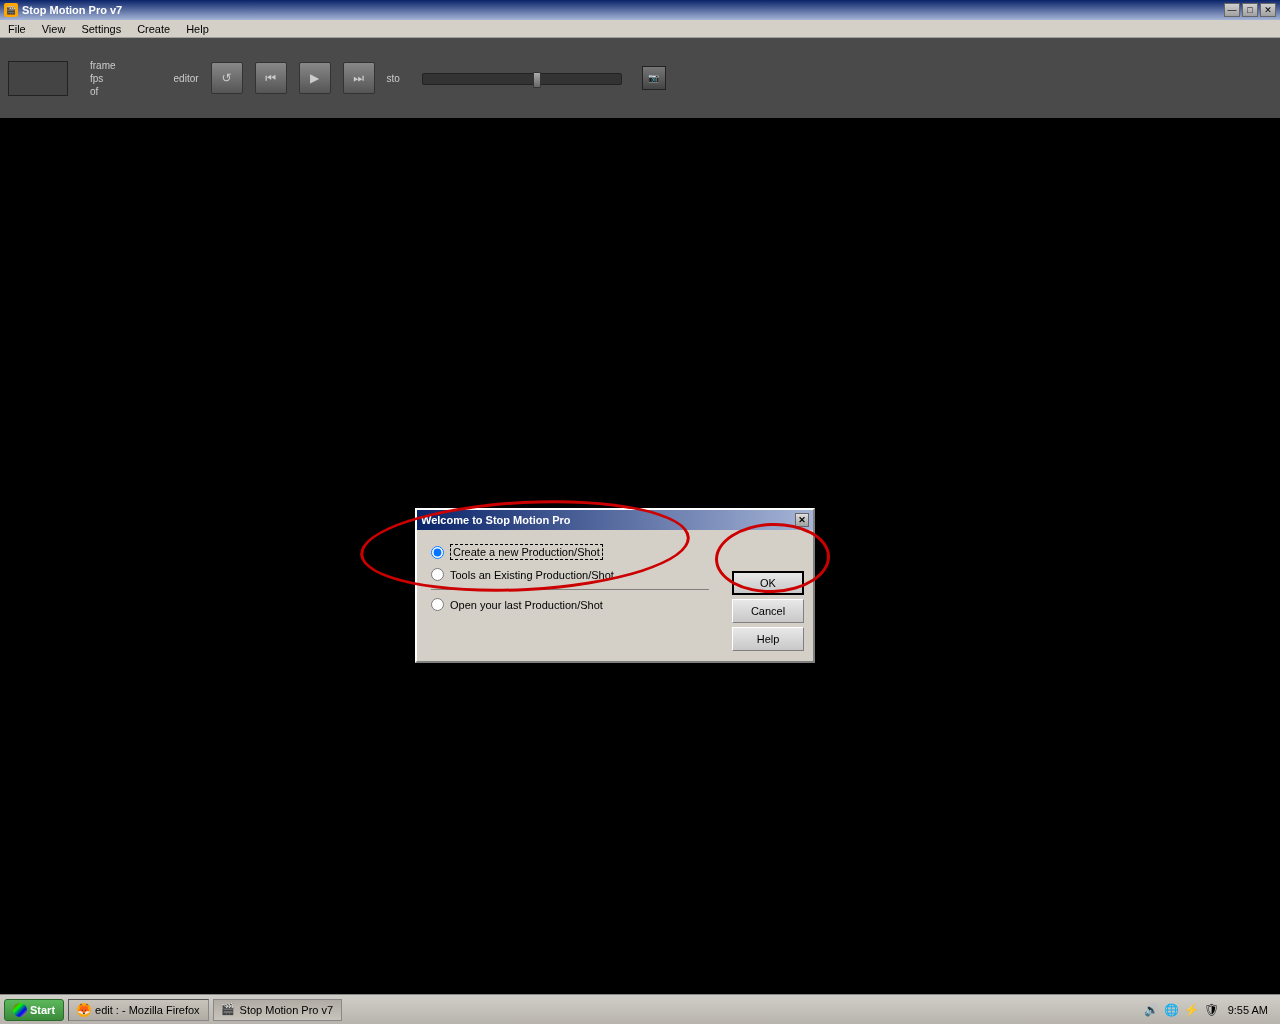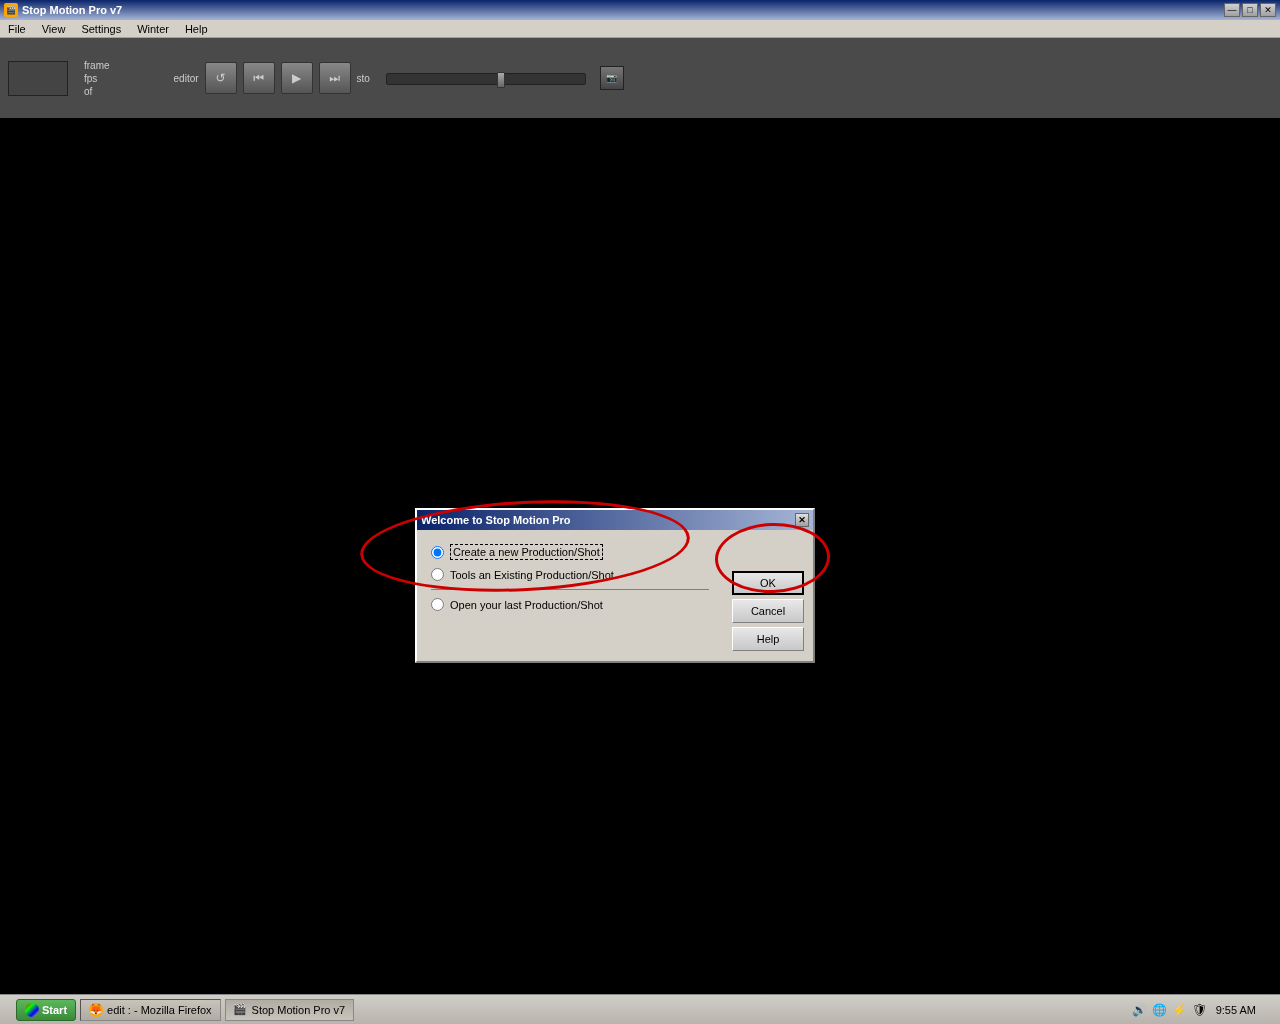--- a/index.html
+++ b/index.html
@@ -81,21 +81,21 @@
     .toolbar-area {
       position: absolute;
       top: 38px;
       left: 0;
       right: 0;
       height: 80px;
       background: #4a4a4a;
       display: flex;
       align-items: center;
       padding: 4px 8px;
-      gap: 6px;
+      gap: 12px;
     }
     .tool-btn {
       width: 32px;
       height: 32px;
       background: linear-gradient(to bottom, #888, #555);
       border: 1px solid #333;
       border-radius: 2px;
       display: flex;
       align-items: center;
       justify-content: center;
@@ -261,21 +261,21 @@
 
     
     .taskbar {
       position: absolute;
       bottom: 0; left: 0; right: 0;
       height: 30px;
       background: linear-gradient(to bottom, #d0cec8, #b8b4ad);
       border-top: 1px solid #888;
       display: flex;
       align-items: center;
-      padding: 0 16px;
+      padding: 0 4px;
       gap: 4px;
     }
     .start-btn {
       height: 22px;
       background: linear-gradient(to bottom, #5cb85c, #3a8a3a);
       border: 1px solid #2a6a2a;
       border-radius: 3px;
       display: flex;
       align-items: center;
       justify-content: center;
@@ -372,41 +372,41 @@
     <div class="title-btn">—</div>
     <div class="title-btn">□</div>
     <div class="title-btn">✕</div>
   </div>
 </div>
 
 <div class="menu-bar">
   <div class="menu-item">File</div>
   <div class="menu-item">View</div>
   <div class="menu-item">Settings</div>
-  <div class="menu-item">Winter</div>
+  <div class="menu-item">Create</div>
   <div class="menu-item">Help</div>
 </div>
 
 <div class="toolbar-area">
 
   <div class="thumb-strip" style="background:#444; border:1px solid #222;"></div>
 
   <div class="toolbar-controls">
     <div class="controls-row">
       <span style="color:#ccc; font-size:10px;">frame</span>
     </div>
     <div class="controls-row">
       <span style="color:#ccc; font-size:10px;">fps</span>
     </div>
     <div class="controls-row">
       <span style="color:#ccc; font-size:10px;">of</span>
     </div>
   </div>
 
-  <span style="color:#ccc; font-size:10px; margin-left: 22px; padding-left: 36px;">editor</span>
+  <span style="color:#ccc; font-size:10px; margin-left: 10px; padding-left: 36px;">editor</span>
 
   <div class="tool-btn" style="font-size:12px;">↺</div>
   <div class="tool-btn" style="font-size:12px;">⏮</div>
   <div class="tool-btn" style="font-size:12px;">▶</div>
   <div class="tool-btn" style="font-size:12px;">⏭</div>
   <span style="color:#ccc; font-size:10px;">sto</span>
 
   <div style="display:flex; flex-direction:column; margin-left: 10px;">
     <div class="slider-container">
       <div class="slider-thumb"></div>

